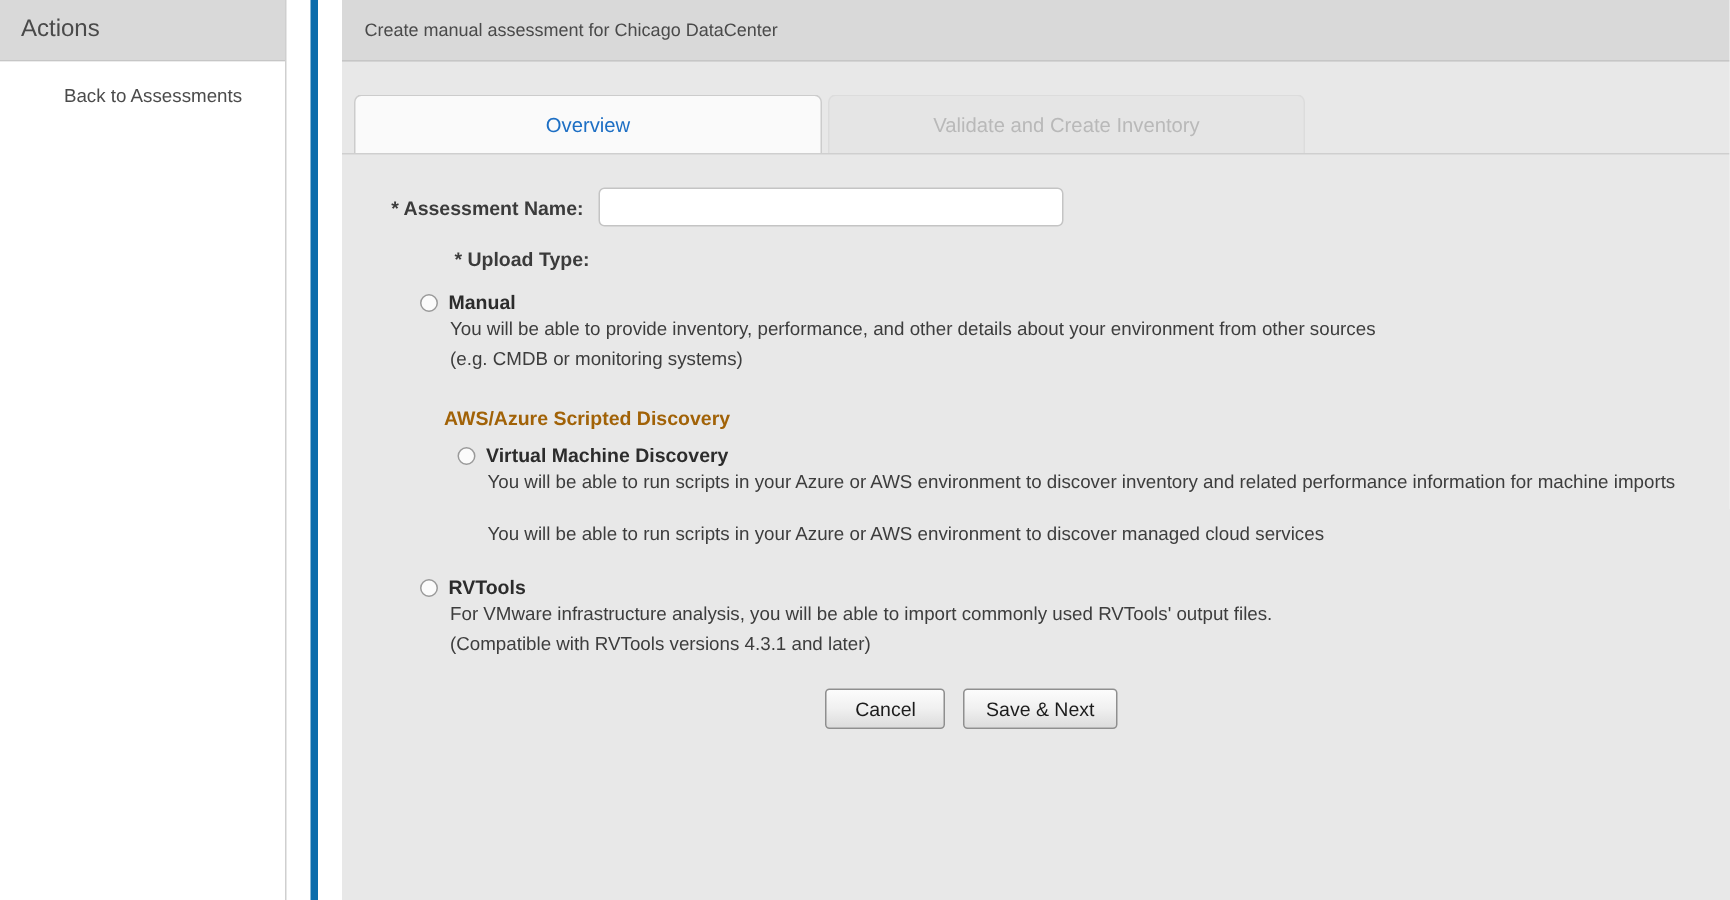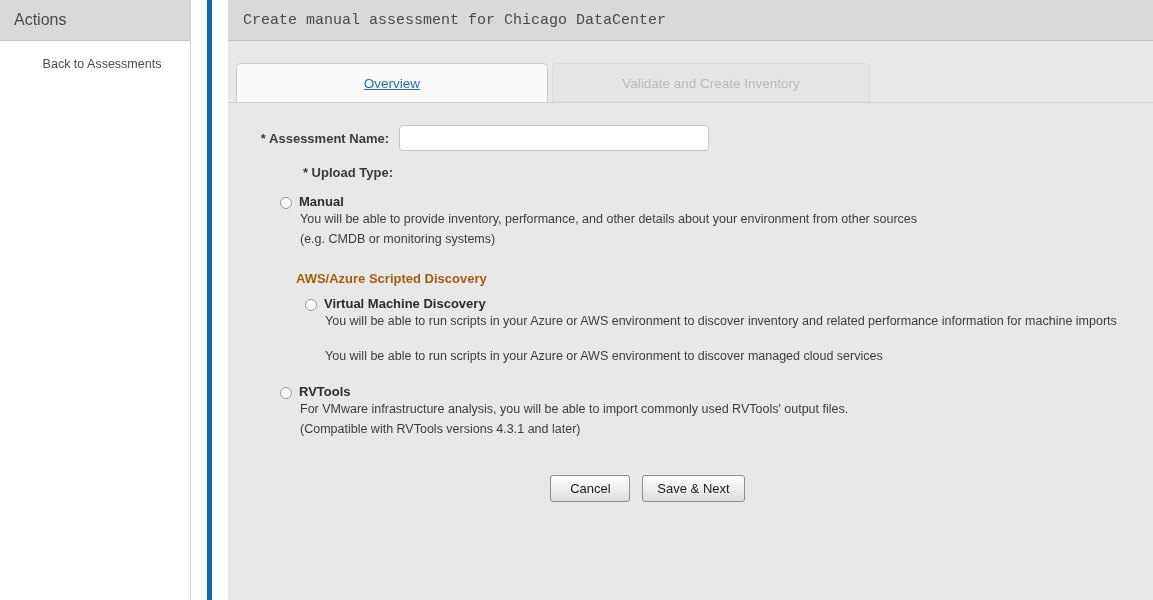--- a/index.html
+++ b/index.html
@@ -85,23 +85,22 @@
     height: 41px;
     background: #d9d9d9;
     border-bottom: 1px solid #c6c6c6;
     display: flex;
     align-items: center;
     padding-left: 15px;
     box-sizing: border-box;
     flex: none;
   }
   .page-title {
-    font-size: 15px;
+    font-size: 12px;
     color: #4a4a4a;
-    font-family: Liberation Mono, monospace;
   }
 
   
   .tabstrip {
     height: 41px;
     margin-top: 20px;
     padding-left: 8px;
     display: flex;
     align-items: flex-end;
     flex: none;
@@ -118,21 +117,20 @@
     border-top-right-radius: 5px;
     box-sizing: border-box;
     cursor: pointer;
     margin-right: 4px;
     position: relative;
   }
   .tab.active {
     background: #fafafa;
     color: #1d6fc4;
     width: 312px;
-    text-decoration: underline;
   }
   .tab.inactive {
     background: #e5e5e5;
     color: #b9b9b9;
     width: 318px;
     border-color: #dcdcdc;
   }
   .tab.inactive.last {
     width: 318px;
   }
@@ -187,21 +185,21 @@
     text-align: right;
     box-sizing: border-box;
   }
 
   .options {
     padding-left: 52px;
   }
   .opt-block { margin-bottom: 2px; }
   .opt-head {
     display: flex;
-    align-items: flex-end;
+    align-items: center;
     cursor: pointer;
   }
   .radio {
     width: 12px;
     height: 12px;
     border: 1px solid #9a9a9a;
     border-radius: 50%;
     background: #fbfbfb;
     margin-right: 7px;
     flex: none;
@@ -227,21 +225,21 @@
     margin-top: 22px;
     margin-bottom: 10px;
     padding-left: 16px;
   }
   .nested { padding-left: 25px; }
   .nested .opt-block { margin-bottom: 16px; }
   .gap-top { margin-top: 18px; }
 
   
   .buttons {
-    margin-top: 36px;
+    margin-top: 20px;
     display: flex;
     justify-content: center;
     gap: 12px;
     padding-right: 86px;
   }
   .btn {
     min-width: 80px;
     height: 27px;
     padding: 0 14px;
     font-family: "Liberation Sans", sans-serif;

